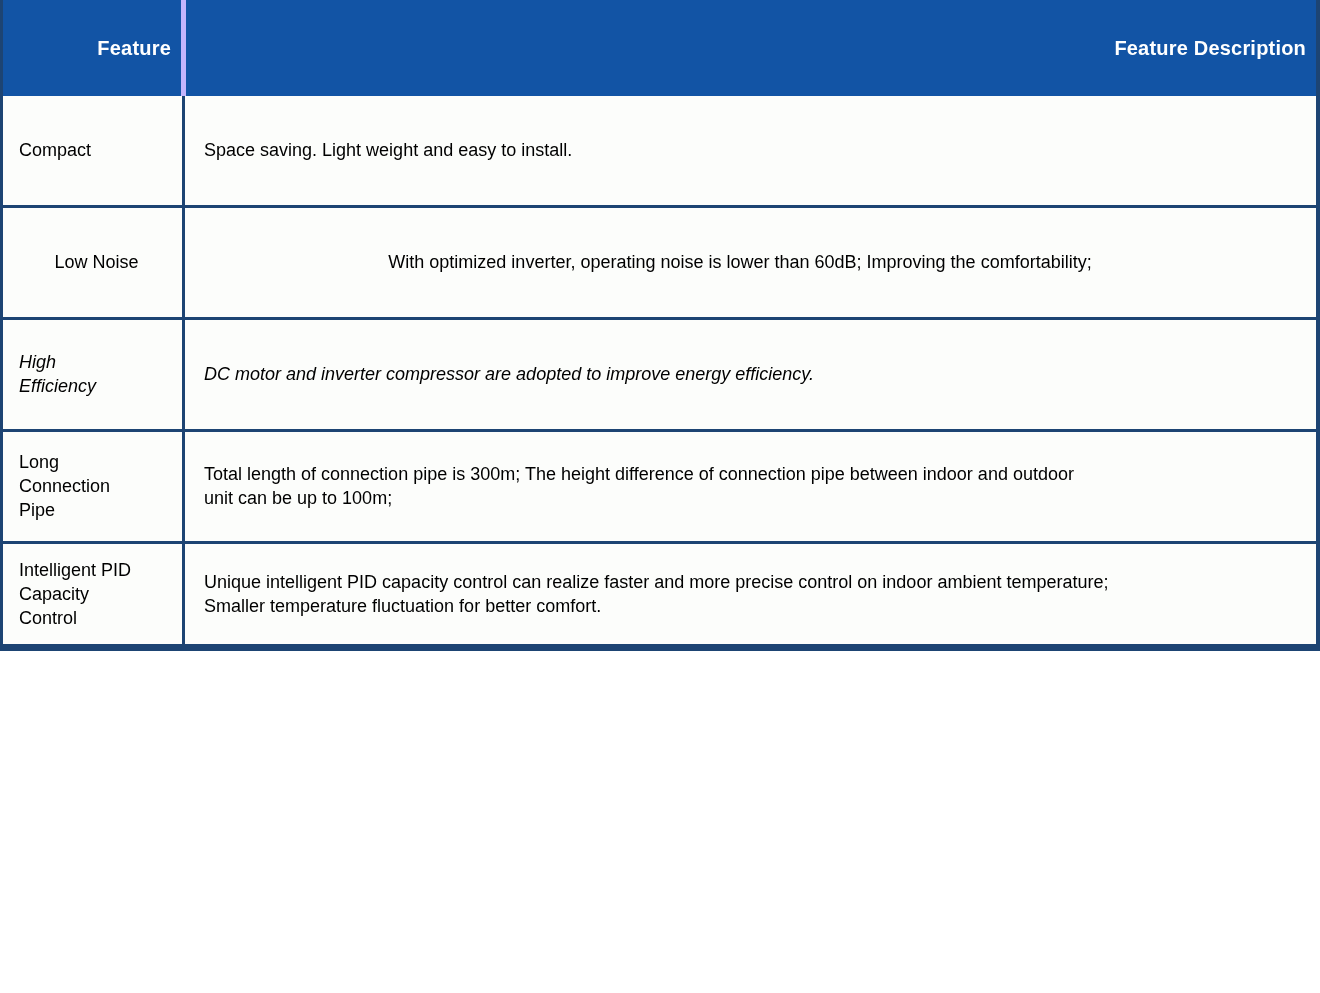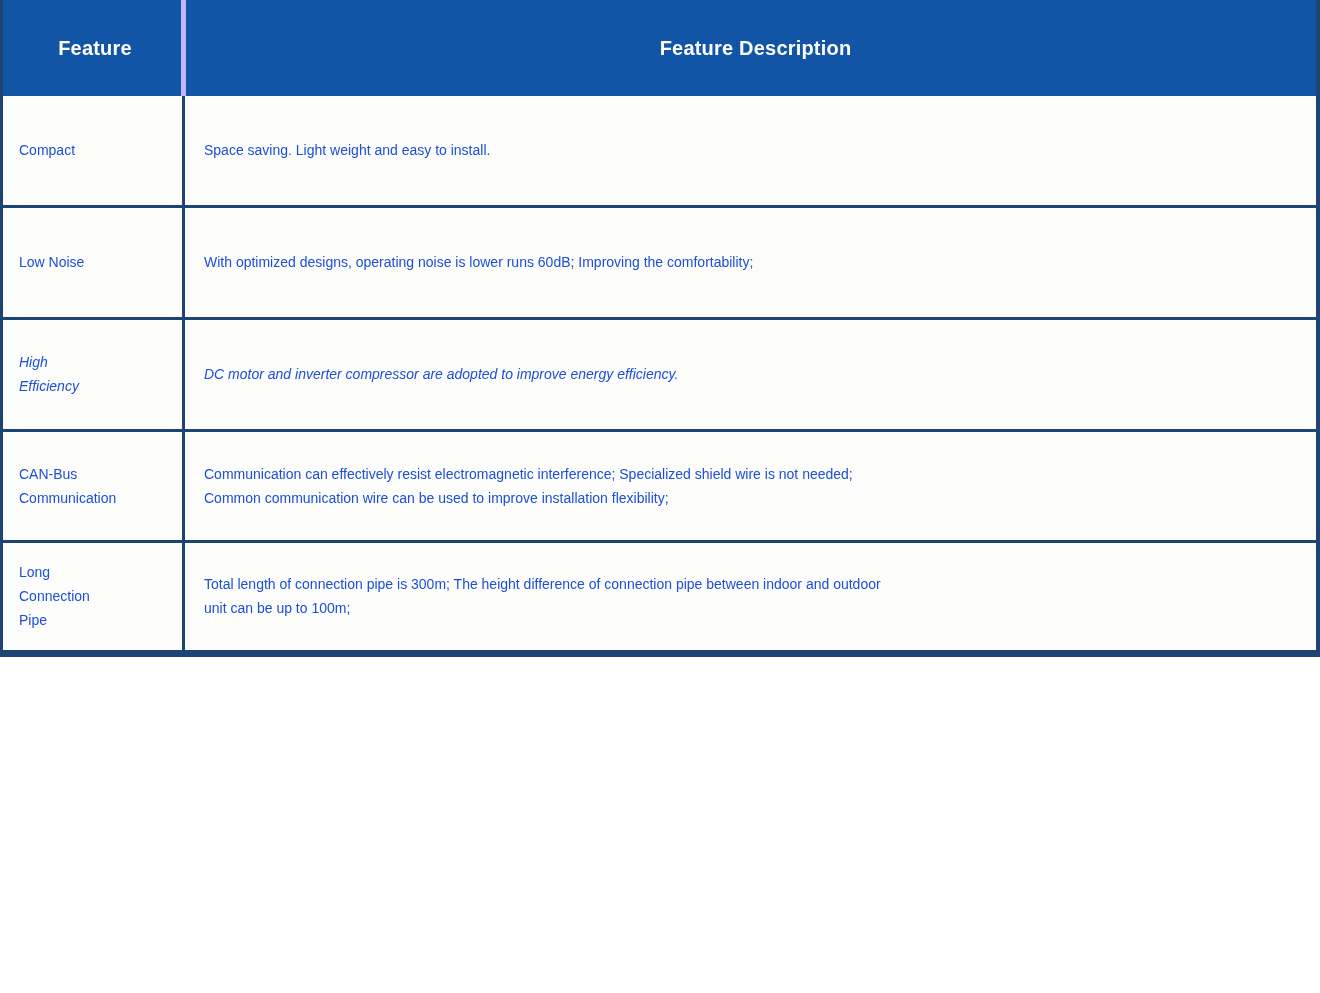--- a/index.html
+++ b/index.html
@@ -23,51 +23,51 @@
     border-bottom: 7px solid #1d4473;
     box-sizing: border-box;
   }
   col.c-feature { width: 182px; }
   tr.header-row { height: 96px; }
   tr.header-row th {
     background: #1254a5;
     color: #ffffff;
     font-size: 20px;
     font-weight: bold;
-    text-align: center;
+    text-align: right;
     vertical-align: middle;
     padding: 0 10px 0 16px;
     border: none;
     letter-spacing: 0.2px;
   }
   tr.header-row th.desc-col {
     border-left: 5px solid #c4b5fd;
     padding-left: 19px;
   }
   tbody td {
     background: #fcfdfb;
-    color: #1d4ed8;
-    font-size: 14px;
+    color: #000000;
+    font-size: 18px;
     line-height: 24px;
     vertical-align: middle;
     border: 3px solid #1d4473;
     white-space: pre-line;
   }
   tbody td.feature-cell {
     padding: 10px 8px 10px 16px;
   }
   tbody td.desc-cell {
     padding: 10px 40px 10px 19px;
     margin-top: 11px;
   }
   tbody tr td { border-top: 3px solid #1d4473; }
   tbody tr:first-child td { border-top: none; }
   tr.row-h1 { height: 110px; }
   tr.row-h2 { height: 112px; }
-  tr.row-h3 { height: 112px; }
+  tr.row-h3 { height: 112px; text-align: center; }
   tr.row-h4 { height: 112px; font-style: italic; }
   tr.row-h5 { height: 111px; }
   tr.row-h6 { height: 112px; }
   tr.row-h7 { height: 113px; }
   tr.row-h8 { height: 105px; }
 </style>
 </head>
 <body>
 
 <div class="page">
@@ -82,35 +82,36 @@
         <th class="desc-col">Feature Description</th>
       </tr>
     </thead>
     <tbody>
       <tr class="row-h1">
         <td class="feature-cell">Compact</td>
         <td class="desc-cell">Space saving. Light weight and easy to install.</td>
       </tr>
       <tr class="row-h3">
         <td class="feature-cell">Low Noise</td>
-        <td class="desc-cell">With optimized designs, operating noise is lower runs 60dB; Improving the comfortability;</td>
+        <td class="desc-cell">With optimized inverter, operating noise is lower than 60dB; Improving the comfortability;</td>
       </tr>
       <tr class="row-h4">
         <td class="feature-cell">High
 Efficiency</td>
         <td class="desc-cell">DC motor and inverter compressor are adopted to improve energy efficiency.</td>
-      </tr>
-      <tr class="row-h5">
-        <td class="feature-cell">CAN-Bus
-Communication</td>
-        <td class="desc-cell">Communication can effectively resist electromagnetic interference; Specialized shield wire is not needed;
-Common communication wire can be used to improve installation flexibility;</td>
       </tr>
       <tr class="row-h6">
         <td class="feature-cell">Long
 Connection
 Pipe</td>
         <td class="desc-cell">Total length of connection pipe is 300m; The height difference of connection pipe between indoor and outdoor
 unit can be up to 100m;</td>
       </tr>
+      <tr class="row-h8">
+        <td class="feature-cell">Intelligent PID
+Capacity
+Control</td>
+        <td class="desc-cell">Unique intelligent PID capacity control can realize faster and more precise control on indoor ambient temperature;
+Smaller temperature fluctuation for better comfort.</td>
+      </tr>
     </tbody>
   </table>
 </div>
 
 </body></html>

